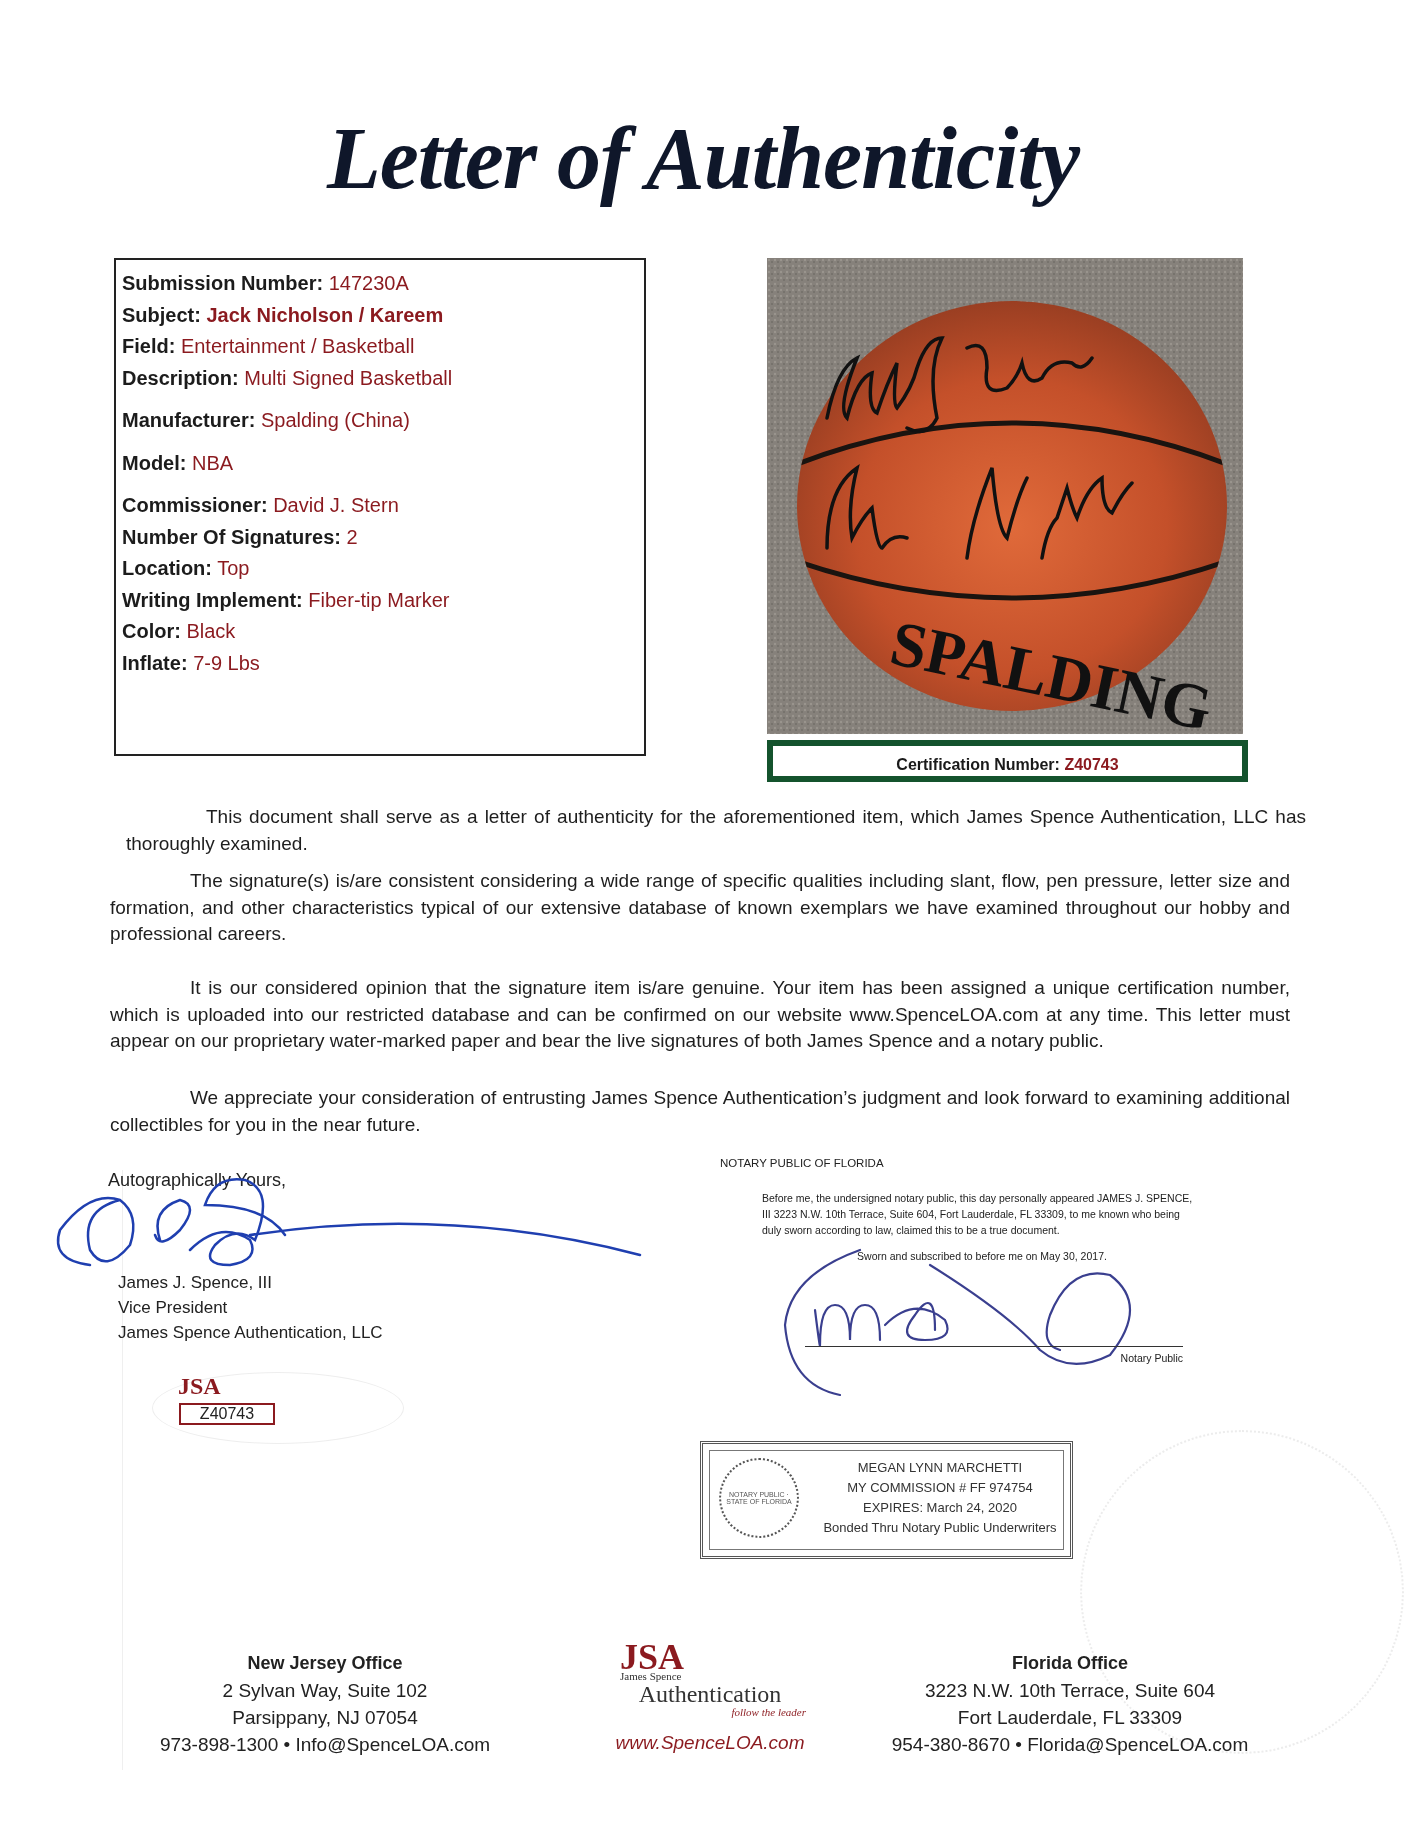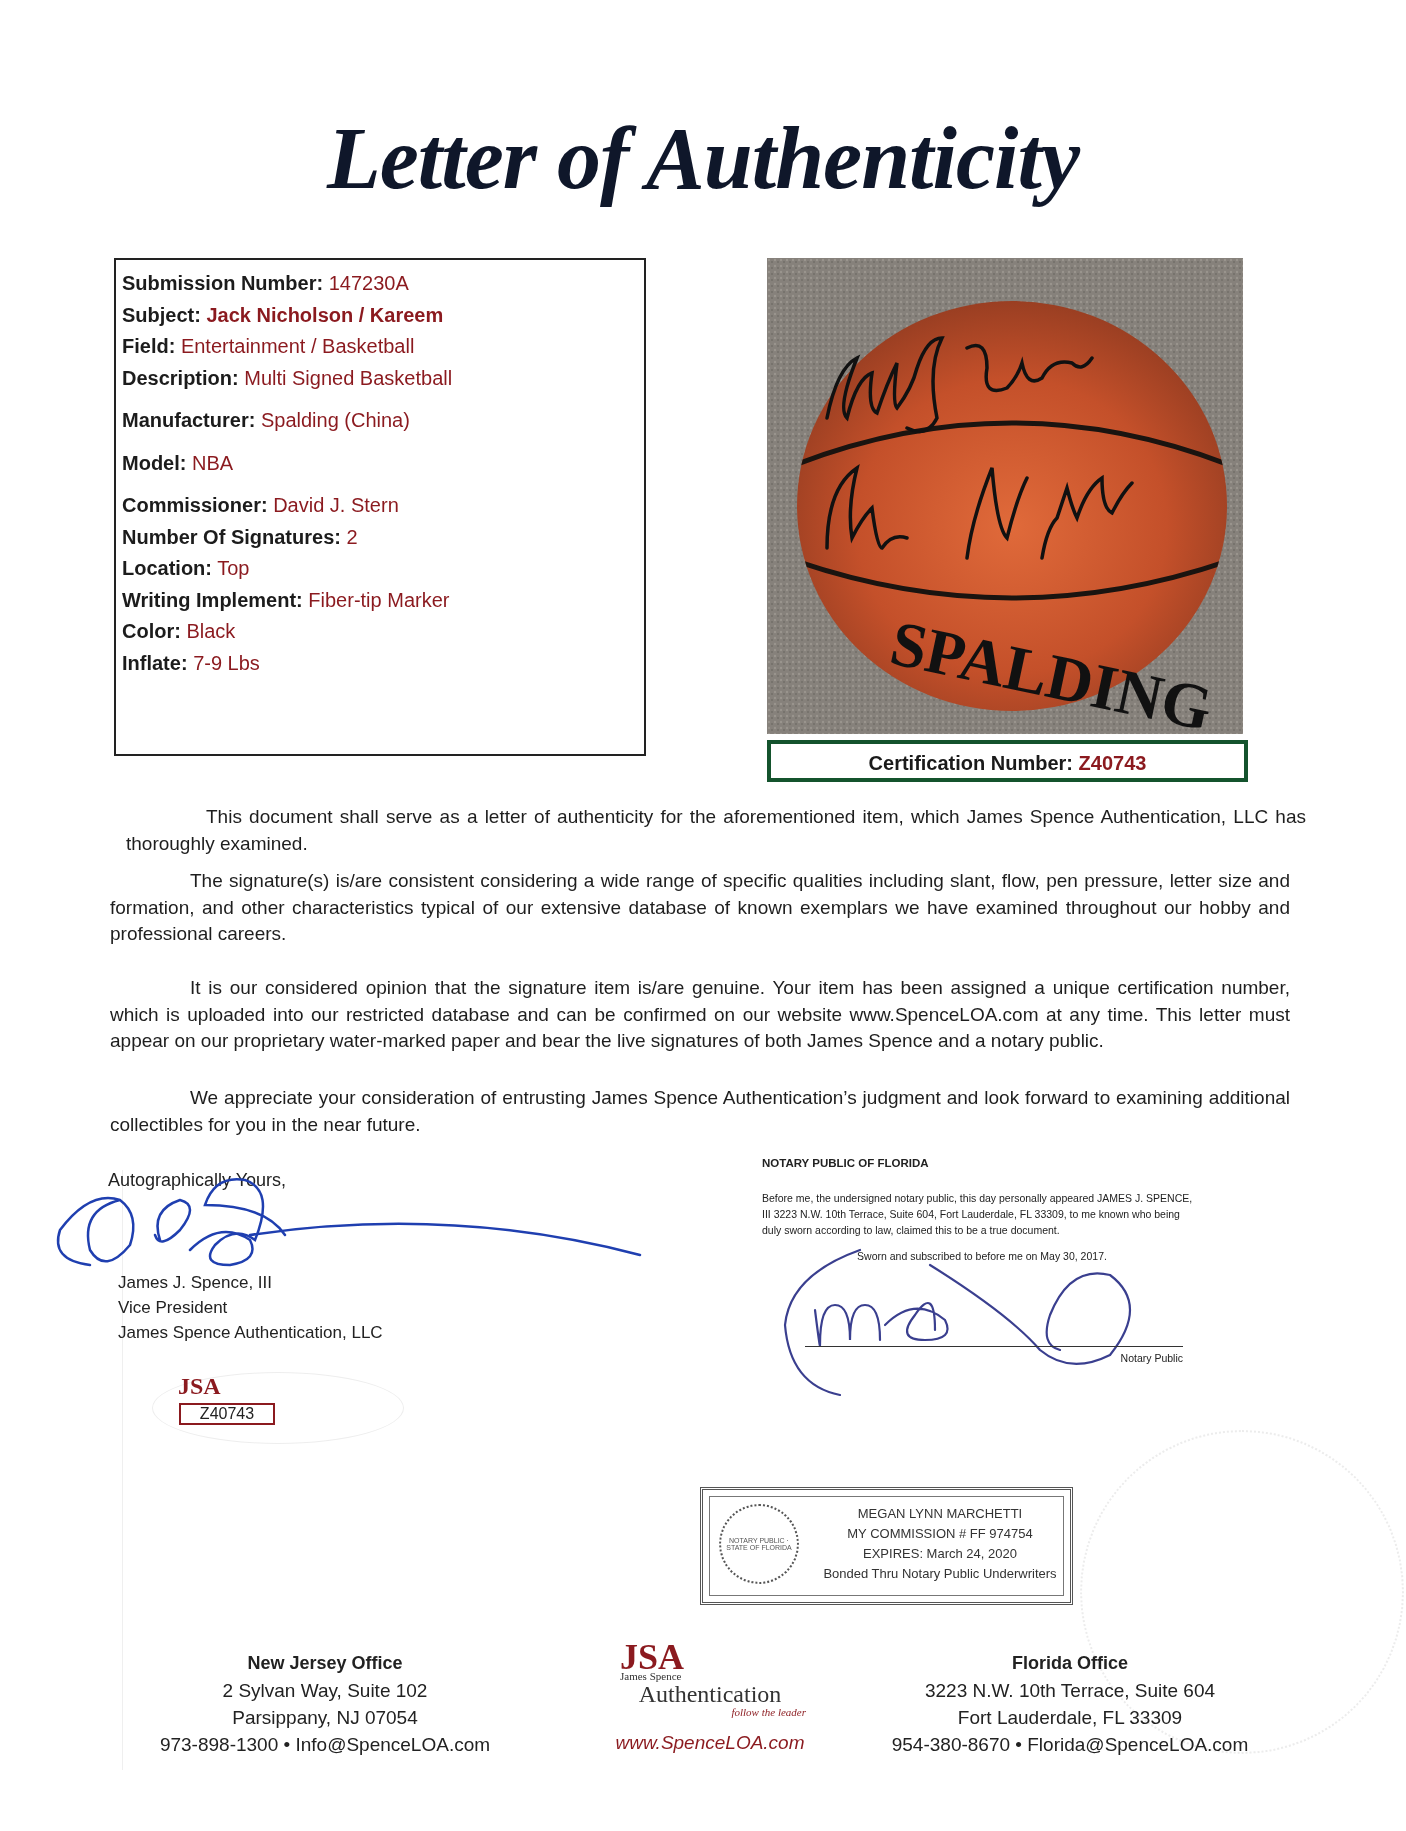--- a/index.html
+++ b/index.html
@@ -6,31 +6,31 @@
   body { width:1406px; height:1831px; position:relative; overflow:hidden; font-family:"Liberation Sans", sans-serif; color:#1a1a1a; }
   .abs { position:absolute; }
   .title { left:0; width:1406px; top:108px; text-align:center; font-family:"Liberation Serif", "DejaVu Serif", serif; font-style:italic; font-weight:bold; font-size:88px; color:#0f172a; letter-spacing:-1px; }
   .info-box { left:114px; top:258px; width:532px; height:498px; border:2px solid #222; box-sizing:border-box; padding:8px 20px 0 6px; font-size:20px; line-height:31.5px; }
   .info-row { white-space:nowrap; }
   .info-row.gap { margin-top:11px; }
   .lbl { font-weight:bold; color:#1c1c1c; }
   .val { color:#8b1a1f; }
   .val.bold { font-weight:bold; }
   .photo { left:767px; top:258px; width:476px; height:476px; background:#8a8580; overflow:hidden; }
-  .cert-box { left:767px; top:740px; width:481px; height:42px; border:4px solid #14532d; box-sizing:border-box; text-align:center; font-size:20px; font-weight:bold; line-height:38px; }
+  .cert-box { left:767px; top:740px; width:481px; height:42px; border:6px solid #14532d; box-sizing:border-box; text-align:center; font-size:16px; font-weight:bold; line-height:38px; }
   .para { left:110px; width:1180px; font-size:19px; line-height:26.5px; text-align:justify; color:#1e1e1e; }
   .para .indent { display:inline-block; width:80px; }
   .left-sign { left:108px; top:1168px; font-size:18px; line-height:25px; color:#222; }
   .sig-lines { left:118px; top:1270px; font-size:17px; line-height:25px; color:#222; }
-  .notary-head { left:762px; top:1157px; font-size:11.5px; color:#222;font-weight:bold; }
+  .notary-head { left:720px; top:1157px; font-size:11.5px; color:#222; }
   .notary-body { left:762px; top:1190px; width:440px; font-size:10.5px; line-height:16px; color:#222; }
   .notary-sworn { left:762px; top:1250px; width:440px; text-align:center; font-size:10.5px; color:#222; }
   .notary-line { left:805px; top:1346px; width:378px; height:1px; background:#333; }
   .notary-label { left:805px; top:1352px; width:378px; text-align:right; font-size:10.5px; color:#222; }
-  .stamp { left:700px; top:1487px; width:373px; height:118px; border:3px double #555; box-sizing:border-box; padding:4px; }
+  .stamp { left:700px; top:1441px; width:373px; height:118px; border:3px double #555; box-sizing:border-box; padding:4px; }
   .stamp-inner { position:absolute; left:6px; top:6px; right:6px; bottom:6px; border:1px solid #777; }
   .stamp-seal { position:absolute; left:16px; top:14px; width:80px; height:80px; border-radius:50%; border:2px dotted #555; box-sizing:border-box; display:flex; align-items:center; justify-content:center; font-size:7px; color:#555; text-align:center; }
   .stamp-text { position:absolute; left:112px; top:14px; width:250px; text-align:center; font-size:13px; line-height:20px; color:#333; font-family:"Liberation Sans Narrow","Liberation Sans", sans-serif; }
   .jsa-sticker { left:152px; top:1372px; width:250px; height:70px; border-radius:50%; border:1px solid #eee; }
   .jsa-sticker .jsa { position:absolute; left:25px; top:0px; font-family:"Liberation Serif", serif; font-weight:bold; font-size:24px; color:#8b1a1f; }
   .jsa-sticker .num { position:absolute; left:26px; top:30px; width:96px; height:22px; border:2px solid #8b1a1f; box-sizing:border-box; font-size:16px; line-height:18px; text-align:center; color:#222; background:#fff; }
   .footer-col { top:1650px; text-align:center; font-size:19px; line-height:27px; color:#222; }
   .footer-col .head { font-weight:bold; font-size:18px; }
   .foot-logo { left:600px; top:1640px; width:220px; text-align:center; }
   .foot-logo .jsa { font-family:"Liberation Serif", serif; font-weight:bold; font-size:36px; color:#8b1a1f; line-height:34px; text-align:left; padding-left:20px; }

